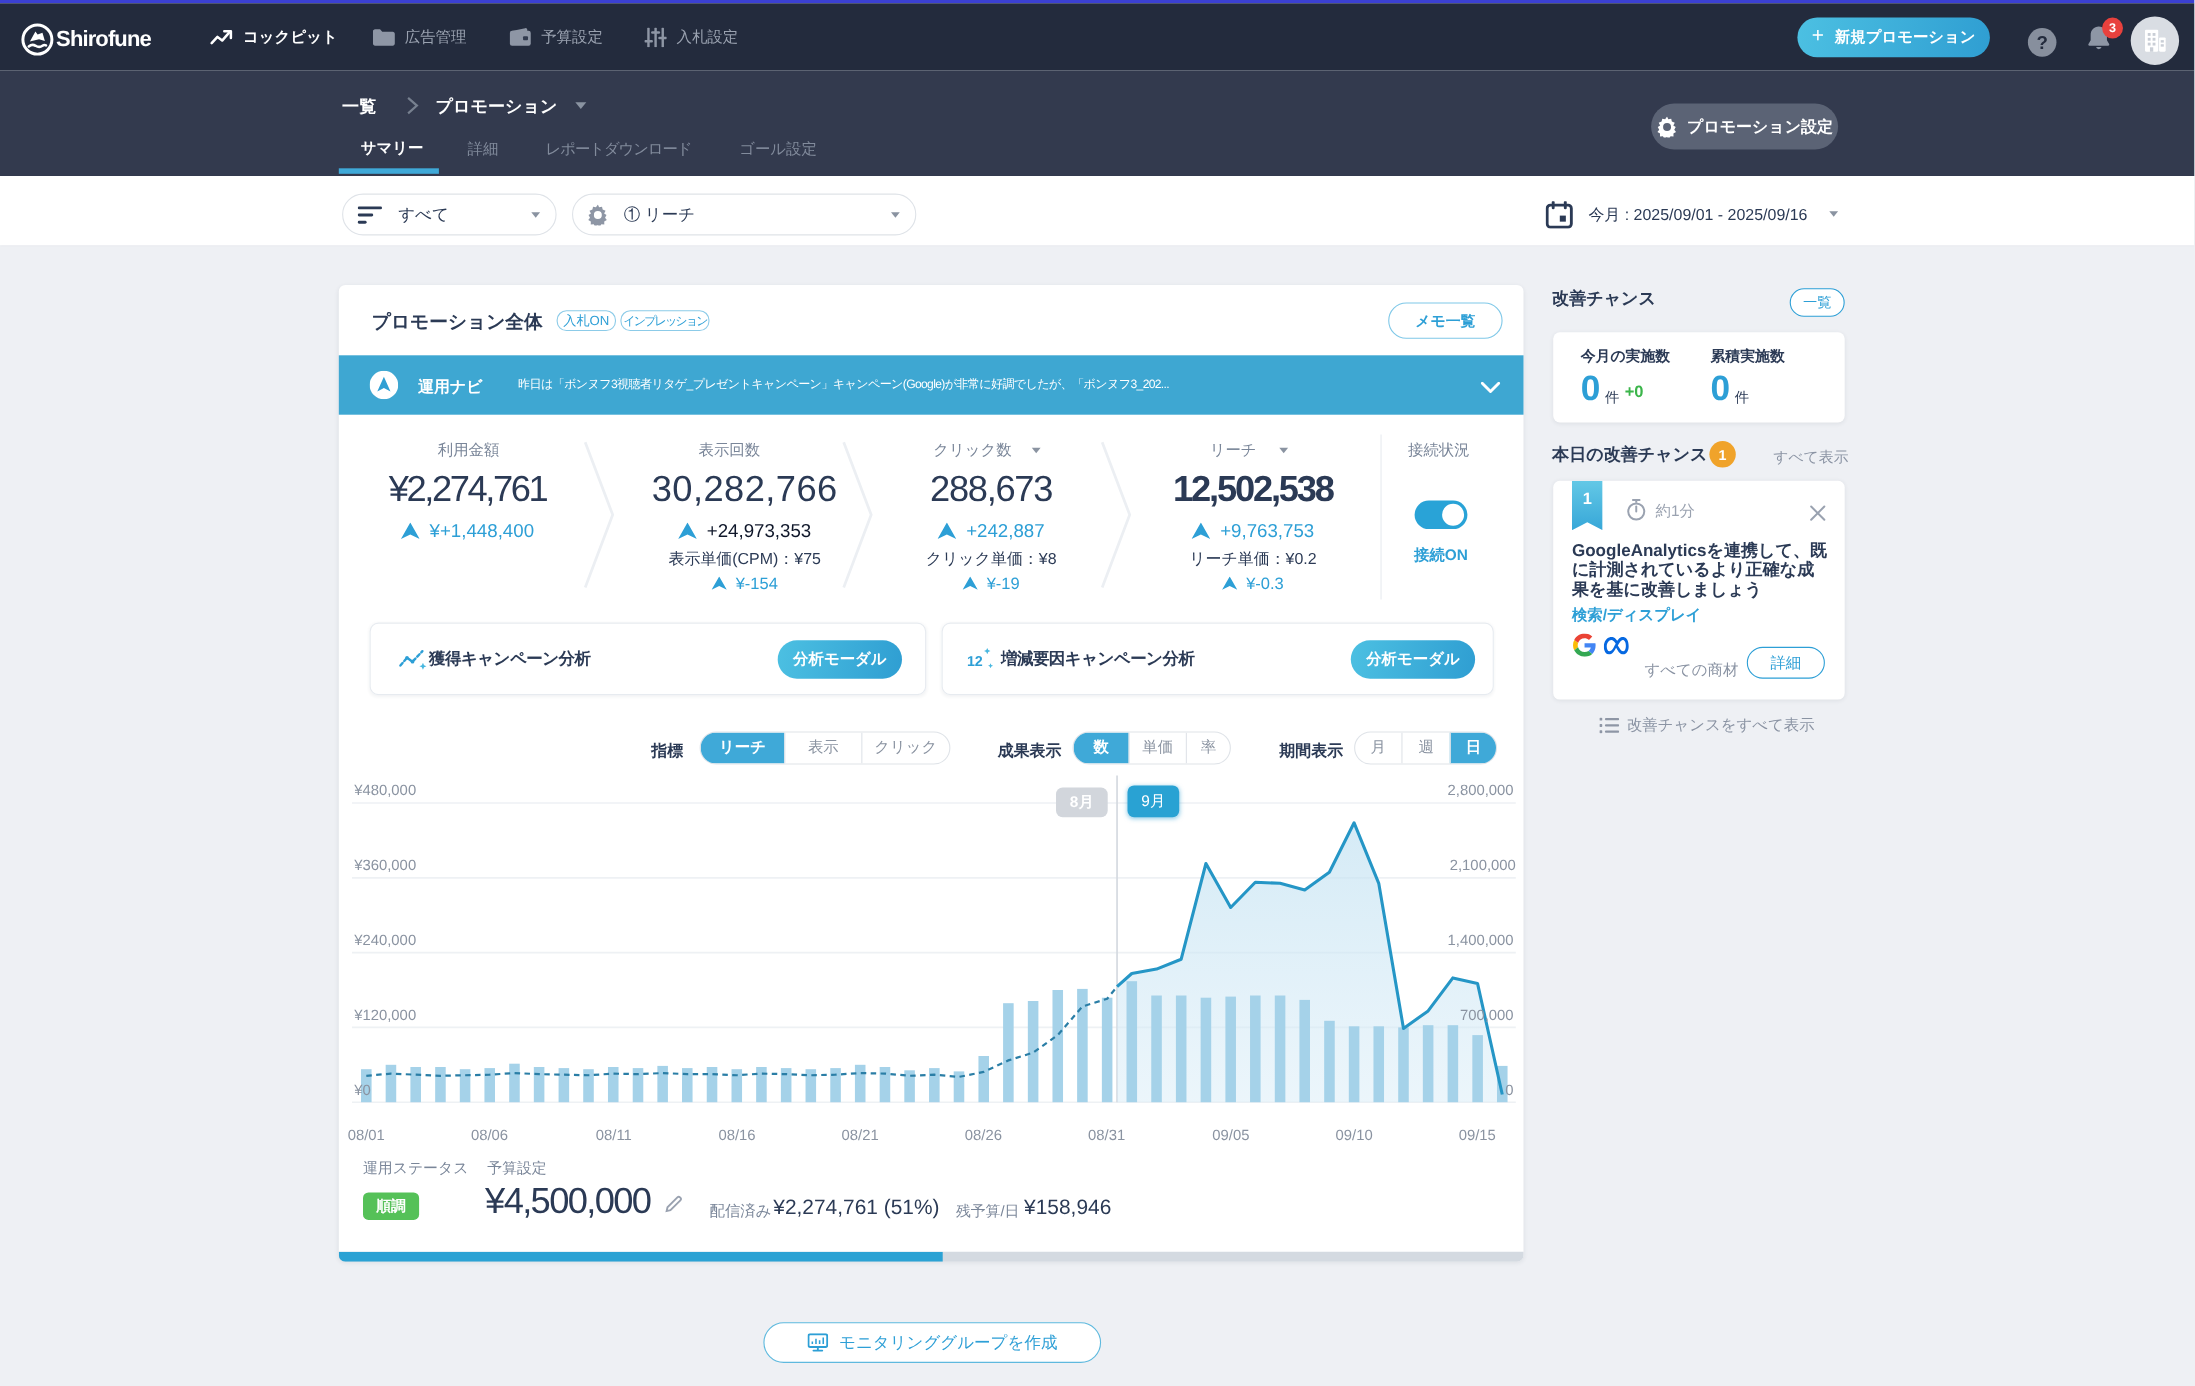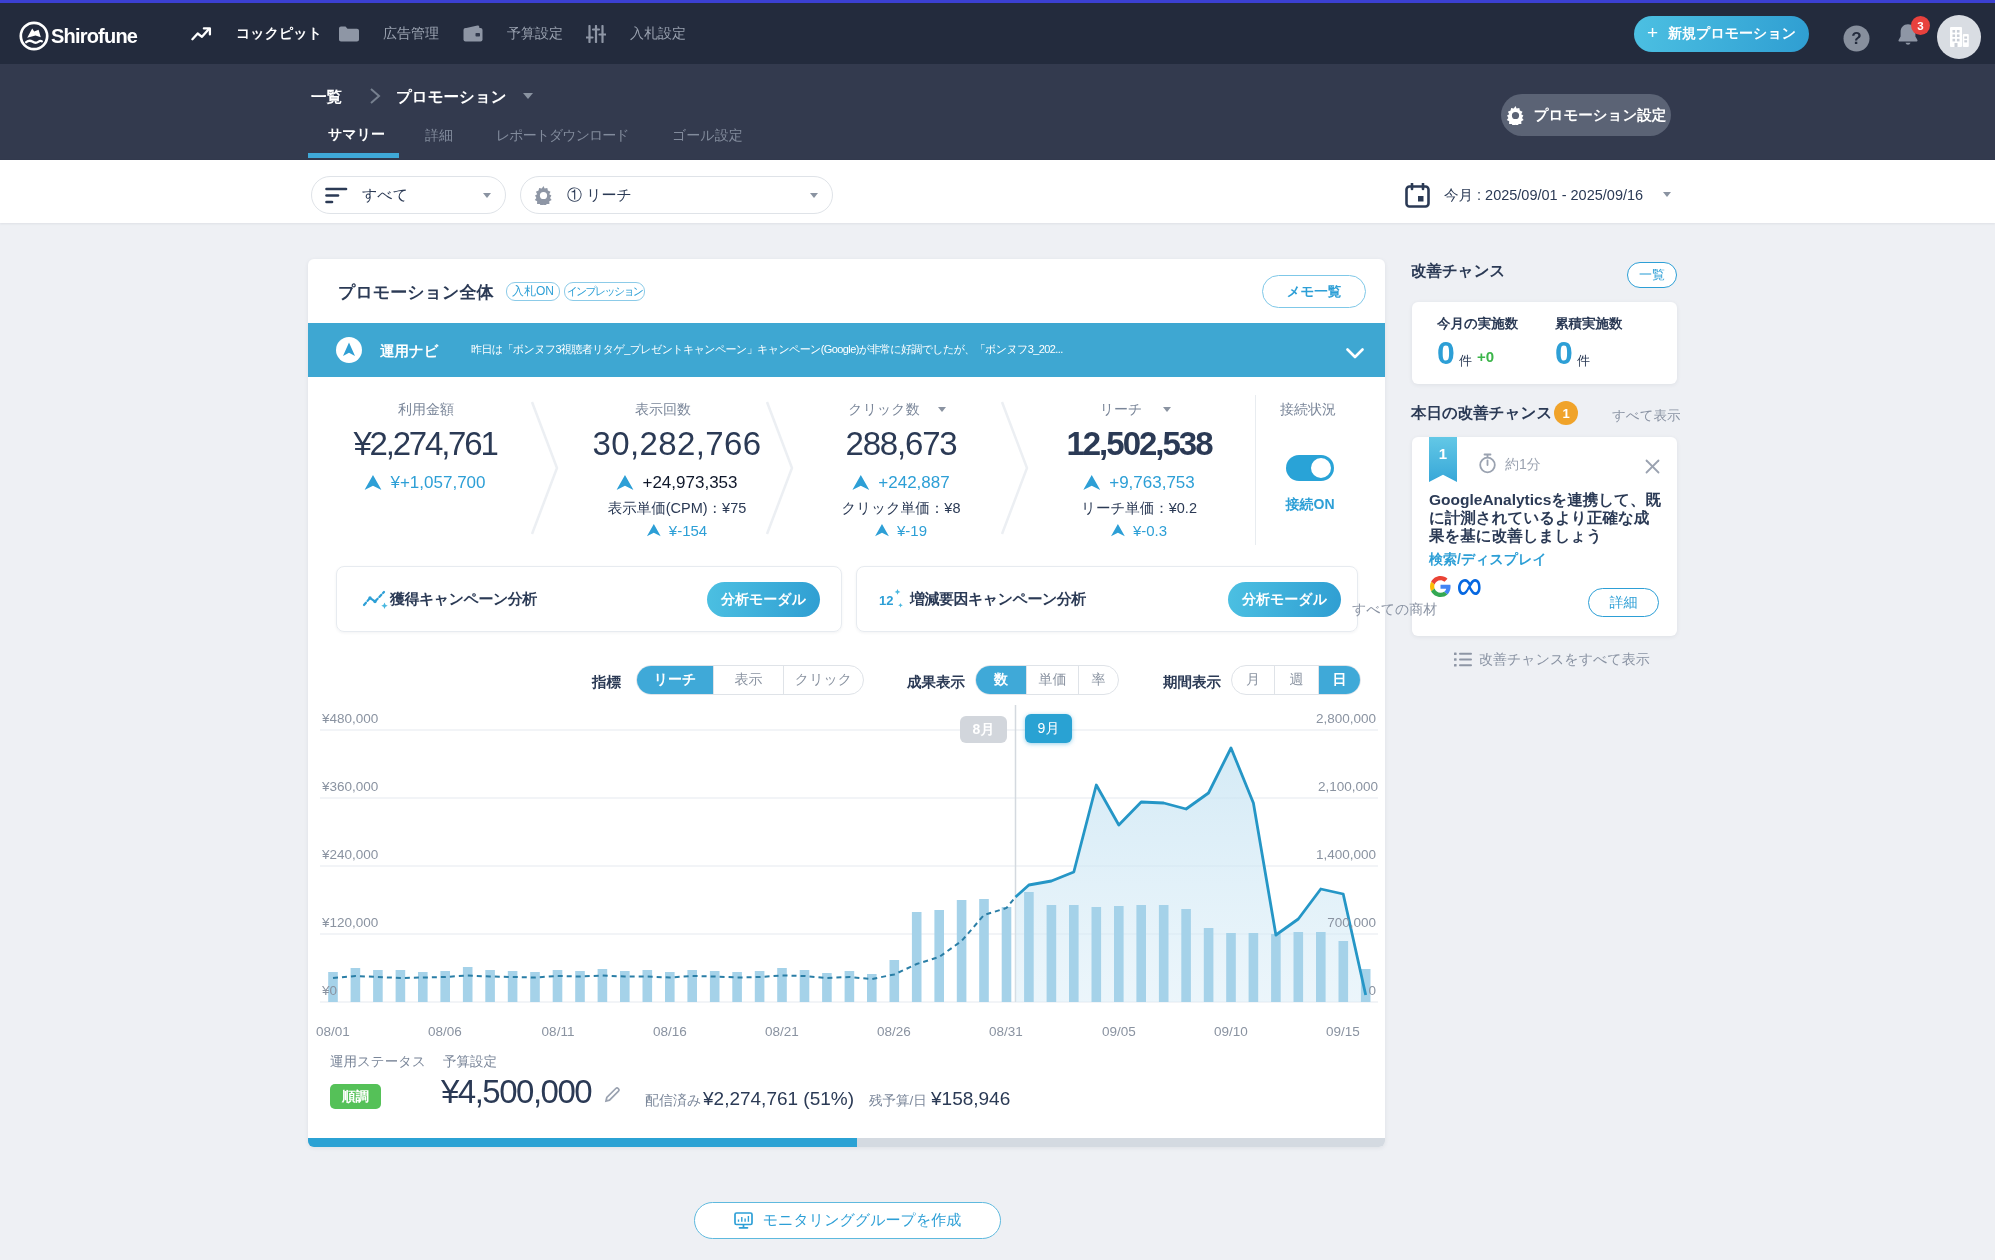--- a/index.html
+++ b/index.html
@@ -2,21 +2,21 @@
 <html lang="ja"><head><meta charset="utf-8">
 <style>
 *{margin:0;padding:0;box-sizing:border-box}
 html,body{width:1995px;height:1260px;overflow:hidden}
 body{font-family:"Liberation Sans",sans-serif;background:#eef0f4;position:relative}
 .abs{position:absolute}
 .topline{position:absolute;left:0;top:0;width:100%;height:3px;background:#3b40d2}
 .header{position:absolute;left:0;top:3px;width:100%;height:61px;background:#232b3d}
 .subhead{position:absolute;left:0;top:64px;width:100%;height:96px;background:#333a4e}
 .filterbar{position:absolute;left:0;top:160px;width:100%;height:63px;background:#fff;box-shadow:0 1px 2px rgba(40,50,70,.08)}
-.navitem{position:absolute;display:flex;align-items:center;gap:24px;font-size:14px;color:#9aa2b0;top:3px;height:61px}
+.navitem{position:absolute;display:flex;align-items:center;gap:9px;font-size:14px;color:#9aa2b0;top:3px;height:61px}
 .navitem.on{color:#fff;font-weight:bold}
 .card{position:absolute;background:#fff;border-radius:6px;box-shadow:0 1px 4px rgba(40,50,70,.08)}
 .txt{position:absolute;white-space:nowrap}
 .pillbtn{position:absolute;border:1px solid #7fc8e8;border-radius:999px;color:#2d9fd6;background:#fff;display:flex;align-items:center;justify-content:center;font-weight:bold}
 .chip{position:absolute;border:1px solid #8ccbe8;border-radius:999px;color:#2d9fd6;background:#fff;display:flex;align-items:center;justify-content:center}
 .grad{background:linear-gradient(100deg,#4cc0e2 0%,#2f9ed2 100%);color:#fff}
 .axlab{position:absolute;font-size:13.5px;color:#8a93a1;white-space:nowrap}
 .seg{position:absolute;display:flex;height:30px;border-radius:15px;overflow:hidden;border:1px solid #dfe3e8;background:#fff}
 .seg div{display:flex;align-items:center;justify-content:center;font-size:14px;color:#8a93a1;border-left:1px solid #dfe3e8}
 .seg div:first-child{border-left:none}
@@ -156,21 +156,21 @@
 <div class="txt" style="left:471px;top:342px;font-size:11px;color:#fff;letter-spacing:-0.6px">昨日は「ボンヌフ3視聴者リタゲ_プレゼントキャンペーン」キャンペーン(Google)が非常に好調でしたが、「ボンヌフ3_202...</div>
 <div class="abs" style="left:1346px;top:345px"><svg width="18" height="11" viewBox="0 0 18 11">
       <path d="M1.5 1.5 L9 9 L16.5 1.5" fill="none" stroke="#fff" stroke-width="2.6" stroke-linecap="round" stroke-linejoin="round"></path>
     </svg></div>
 <div class="txt" style="left:426px;top:401px;transform:translateX(-50%);font-size:14px;color:#7a8699">利用金額</div>
 <div class="txt" style="left:425px;top:425px;transform:translateX(-50%);font-size:33px;font-weight:400;color:#2b3a55;letter-spacing:-2.2px">¥2,274,761</div>
 <div class="abs" style="left:425px;top:473px;transform:translateX(-50%);display:flex;align-items:center;gap:9px">
     <svg width="17" height="16" viewBox="0 0 17 16">
       <path d="M8.5 0 L17 15 L8.5 10.8 L0 15 Z" fill="#2d9fd6"></path>
     </svg>
-    <span style="font-size:17px;color:#2d9fd6">¥+1,057,700</span>
+    <span style="font-size:17px;color:#2d9fd6">¥+1,448,400</span>
   </div>
 <div class="txt" style="left:663px;top:401px;transform:translateX(-50%);font-size:14px;color:#7a8699">表示回数</div>
 <div class="txt" style="left:677px;top:425px;transform:translateX(-50%);font-size:33px;font-weight:400;color:#2b3a55;letter-spacing:0.4px">30,282,766</div>
 <div class="abs" style="left:677px;top:473px;transform:translateX(-50%);display:flex;align-items:center;gap:9px">
     <svg width="17" height="16" viewBox="0 0 17 16">
       <path d="M8.5 0 L17 15 L8.5 10.8 L0 15 Z" fill="#2d9fd6"></path>
     </svg>
     <span style="font-size:17px;color:#0f172a">+24,973,353</span>
   </div>
 <div class="txt" style="left:677px;top:499px;transform:translateX(-50%);font-size:14.5px;color:#2b3a55">表示単価(CPM)：¥75</div>
@@ -411,21 +411,21 @@
 <div class="txt" style="left:1429px;top:551px;font-size:14px;font-weight:bold;color:#2d9fd6">検索/ディスプレイ</div>
 <div class="abs" style="left:1430px;top:576px"><svg width="21" height="21" viewBox="0 0 48 48">
       <path fill="#EA4335" d="M24 9.5c3.54 0 6.71 1.22 9.21 3.6l6.85-6.85C35.9 2.38 30.47 0 24 0 14.62 0 6.51 5.38 2.56 13.22l7.98 6.19C12.43 13.72 17.74 9.5 24 9.5z"></path>
       <path fill="#4285F4" d="M46.98 24.55c0-1.57-.15-3.09-.38-4.55H24v9.02h12.94c-.58 2.96-2.26 5.48-4.78 7.18l7.73 6c4.51-4.18 7.09-10.36 7.09-17.65z"></path>
       <path fill="#FBBC05" d="M10.53 28.59c-.48-1.45-.76-2.99-.76-4.59s.27-3.14.76-4.59l-7.98-6.19C.92 16.46 0 20.12 0 24c0 3.88.92 7.54 2.56 10.78l7.97-6.19z"></path>
       <path fill="#34A853" d="M24 48c6.48 0 11.93-2.13 15.89-5.81l-7.73-6c-2.15 1.45-4.92 2.3-8.16 2.3-6.26 0-11.57-4.22-13.47-9.91l-7.98 6.19C6.51 42.62 14.62 48 24 48z"></path>
     </svg></div>
 <div class="abs" style="left:1458px;top:579px"><svg width="24" height="16" viewBox="0 0 36 24">
       <path fill="#0668E1" d="M25.8 0c-3 0-5.3 2.2-7.5 5.2C16.1 2.4 13.9 0 10.6 0 4.7 0 0 6.1 0 13.1 0 17.9 2.2 24 7.3 24c3.1 0 5.5-2.2 8-6.5l1.5-2.6 1.8 3c2.3 3.9 4.6 6.1 7.6 6.1 5 0 7.7-5.6 7.7-11C34 5.5 31.2 0 25.8 0zM13.1 15.3c-2 3.2-3.6 4.4-5.4 4.4-2.4 0-3.7-2.9-3.7-6.5 0-4.9 2.8-9 6.3-9 2 0 3.8 1.6 6 5.1-.9 1.4-2 3.1-3.2 6zm13.3 4.4c-1.9 0-3.3-1.4-5.6-5.2l-1.7-2.9c2.7-4.3 4.5-7.3 6.6-7.3 2.8 0 4.4 3.6 4.4 8 0 4.1-1.4 7.4-3.7 7.4z"></path>
     </svg></div>
-<div class="txt" style="left:1352px;top:601px;font-size:14px;color:#8a93a3">すべての商材</div>
+<div class="txt" style="left:1495px;top:601px;font-size:14px;color:#8a93a3">すべての商材</div>
 <div class="pillbtn" style="left:1588px;top:588px;width:71px;height:29px;font-size:14px;border-color:#2d9fd6;font-weight:normal">詳細</div>
 <div class="abs" style="left:1454px;top:652px"><svg width="18" height="15" viewBox="0 0 18 15">
       <g fill="#8e96a5">
         <rect x="0" y="0.5" width="2.6" height="2.6" rx="0.6"></rect>
         <rect x="0" y="6.2" width="2.6" height="2.6" rx="0.6"></rect>
         <rect x="0" y="11.9" width="2.6" height="2.6" rx="0.6"></rect>
         <rect x="5" y="0.8" width="13" height="2" rx="1"></rect>
         <rect x="5" y="6.5" width="13" height="2" rx="1"></rect>
         <rect x="5" y="12.2" width="13" height="2" rx="1"></rect>
       </g>

